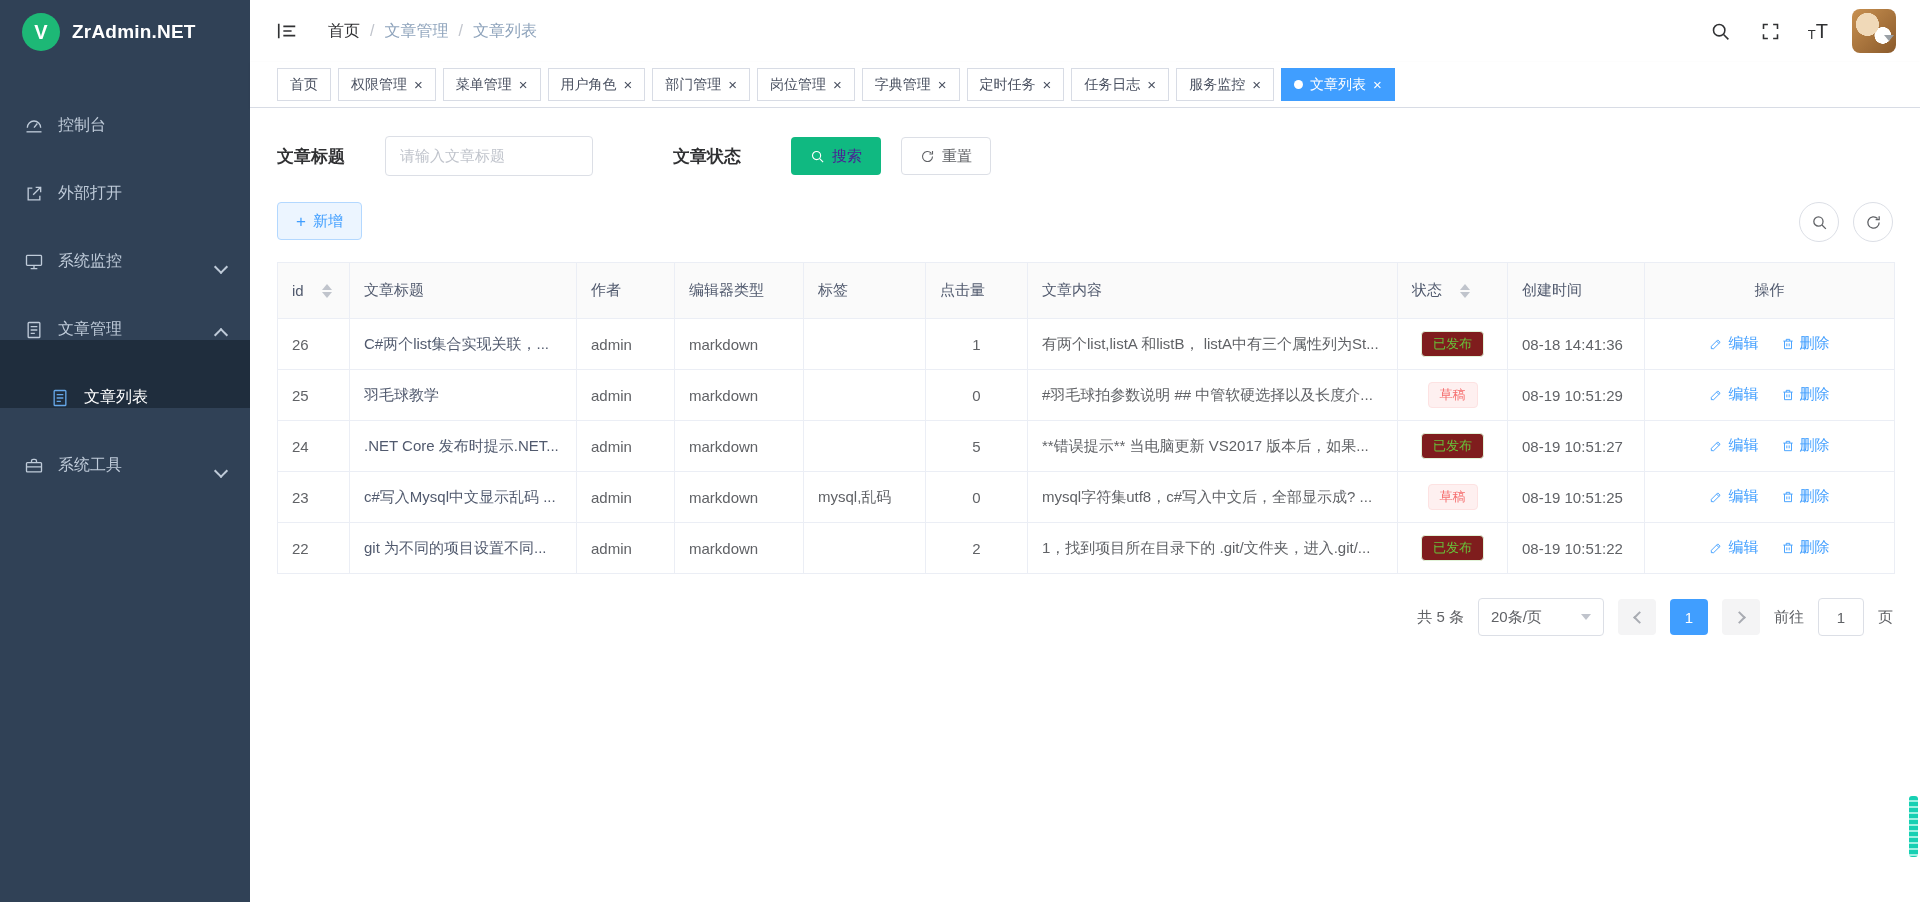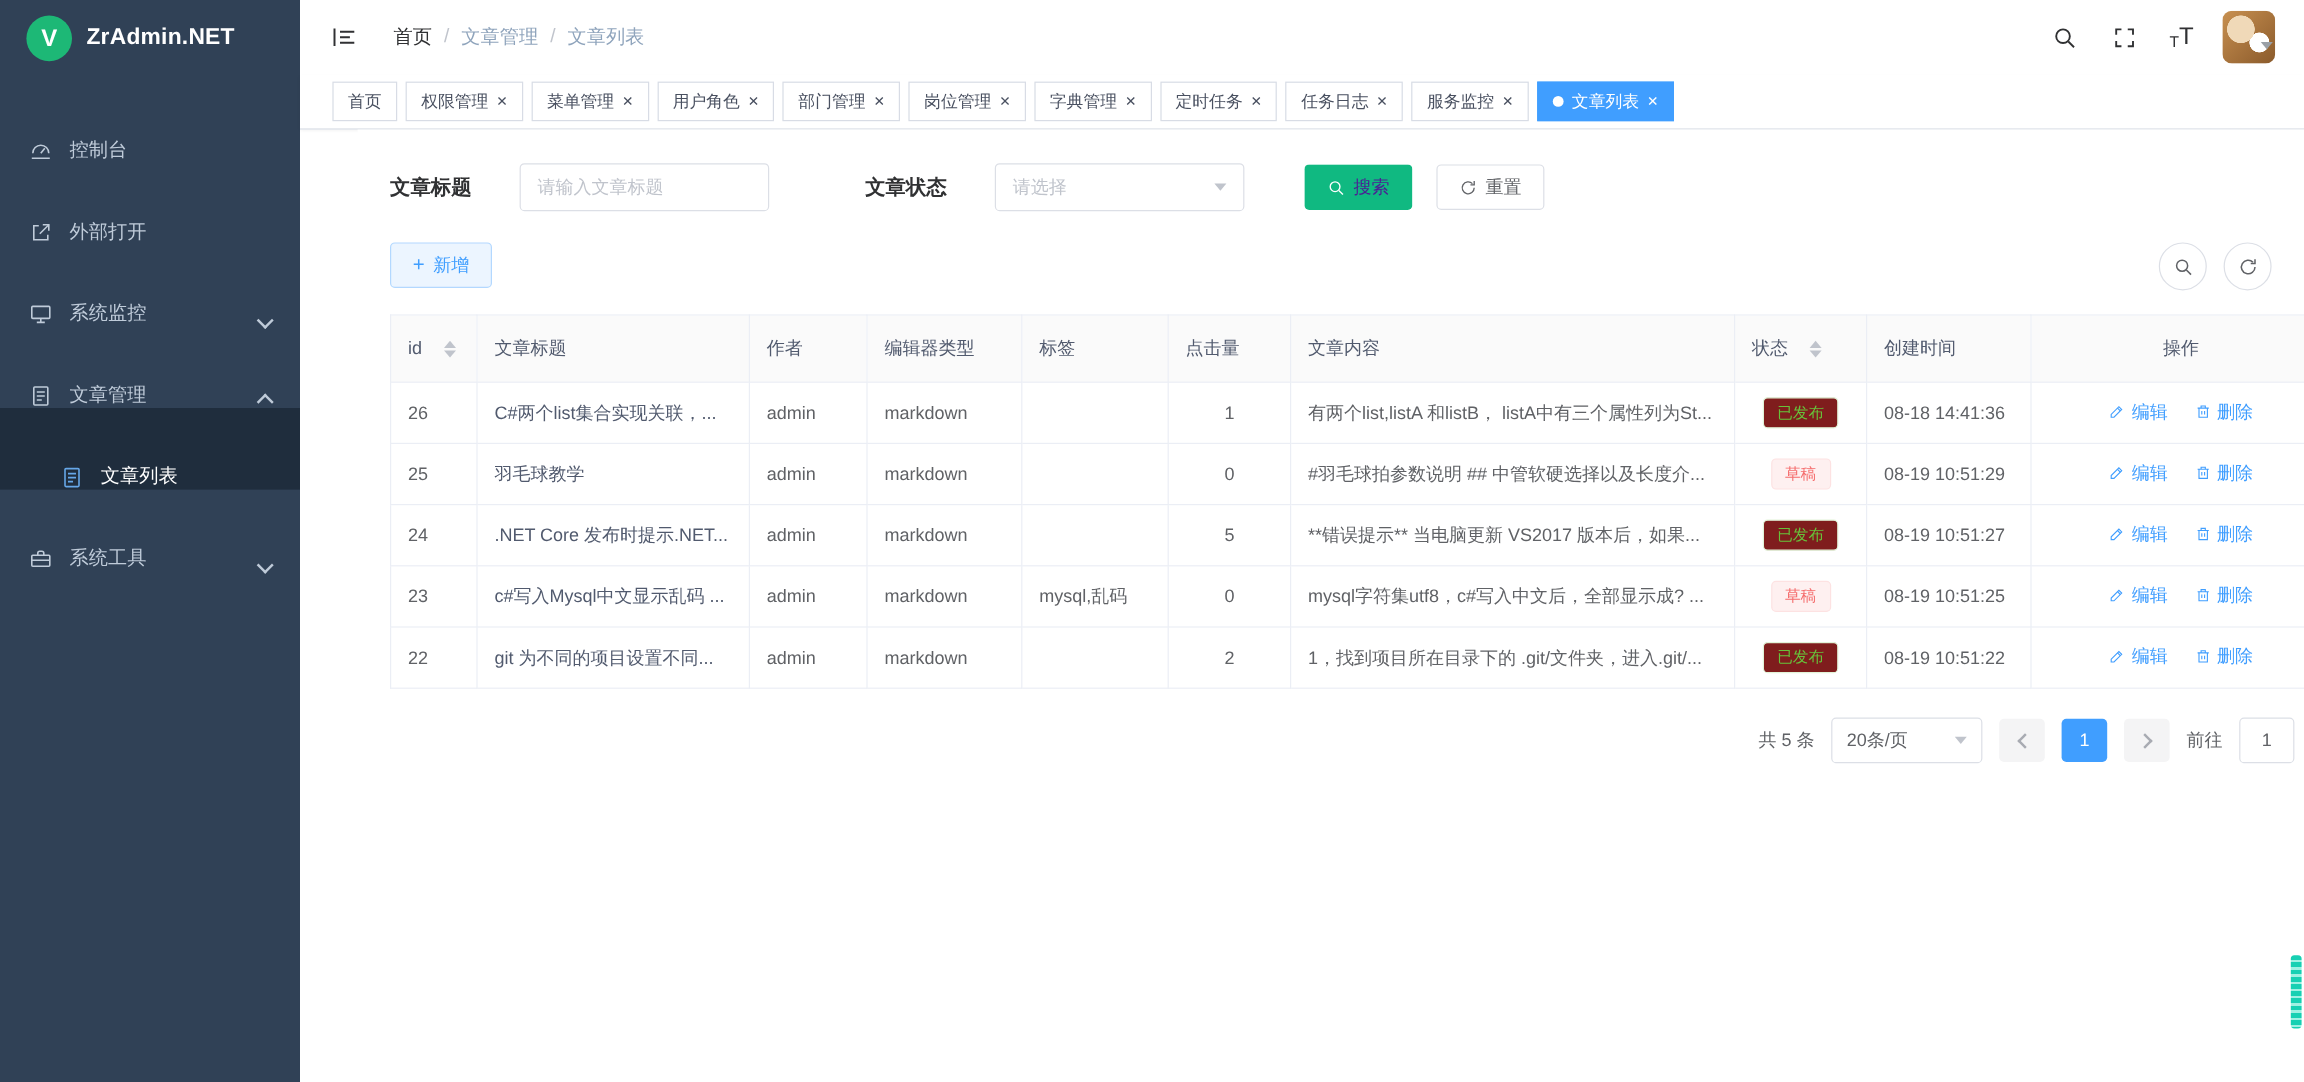--- a/index.html
+++ b/index.html
@@ -45,21 +45,21 @@
   
   .tagbar { height:46px; display:flex; align-items:center; gap:7px; padding:0 27px; border-bottom:1px solid #d8dce5; box-shadow:0 1px 3px rgba(0,0,0,.06); background:#fff; }
   .tab { display:inline-flex; align-items:center; gap:7px; height:33px; padding:0 12px; border:1px solid #d8dce5; background:#fff; color:#495060; font-size:14px; cursor:pointer; white-space:nowrap; }
   .tab .tab-dot { display:none; width:9px; height:9px; border-radius:50%; background:#fff; }
   .tab[data-active="true"] { background:#409eff; border-color:#409eff; color:#fff; }
   .tab[data-active="true"] .tab-dot { display:inline-block; }
   .tab-close { font-size:15px; line-height:1; cursor:pointer; }
   .tab-close::before { content:"×"; }
 
   
-  .content { flex:1; padding:22px 27px; background:#fff; overflow:hidden;margin-left:48px; }
+  .content { flex:1; padding:22px 27px; background:#fff; overflow:hidden; }
 
   .filter-row { display:flex; align-items:center; margin-top:6px; }
   .f-label { font-size:17px; font-weight:bold; color:#303133; }
   .f-input { width:208px; height:40px; border:1px solid #dcdfe6; border-radius:4px; margin-left:40px; padding:0 14px; font-size:15px; color:#606266; display:flex; align-items:center; background:#fff; }
   .placeholder { color:#c0c4cc; }
   .f-select { position:relative; justify-content:space-between; cursor:pointer; }
   .sel-caret { width:0; height:0; border-left:5px solid transparent; border-right:5px solid transparent; border-top:6px solid #c0c4cc; }
   .gap-status { margin-left:80px; }
   .btn { display:inline-flex; align-items:center; gap:7px; height:38px; padding:0 18px; border-radius:4px; font-size:15px; cursor:pointer; border:1px solid transparent; }
   .btn svg { width:15px; height:15px; fill:none; stroke-width:1.8; }
@@ -278,24 +278,20 @@
     </div>
 
     <section class="content">
 
       <div class="filter-row">
         <span class="f-label">文章标题</span>
         <div class="f-input">
           <span class="placeholder">请输入文章标题</span>
         </div>
         <span class="f-label gap-status">文章状态</span>
-        <div class="f-input f-select">
-          <span class="placeholder">请选择</span>
-          <i class="sel-caret"></i>
-        </div>
         <button class="btn btn-search">
           <svg viewBox="0 0 24 24">
               <circle cx="10.5" cy="10.5" r="6.5"></circle>
               <path d="M15.5 15.5L21 21"></path>
             </svg>
           <span>搜索</span>
         </button>
         <button class="btn btn-reset">
           <svg viewBox="0 0 24 24">
               <path d="M20 12a8 8 0 1 1-2.3-5.6"></path>

